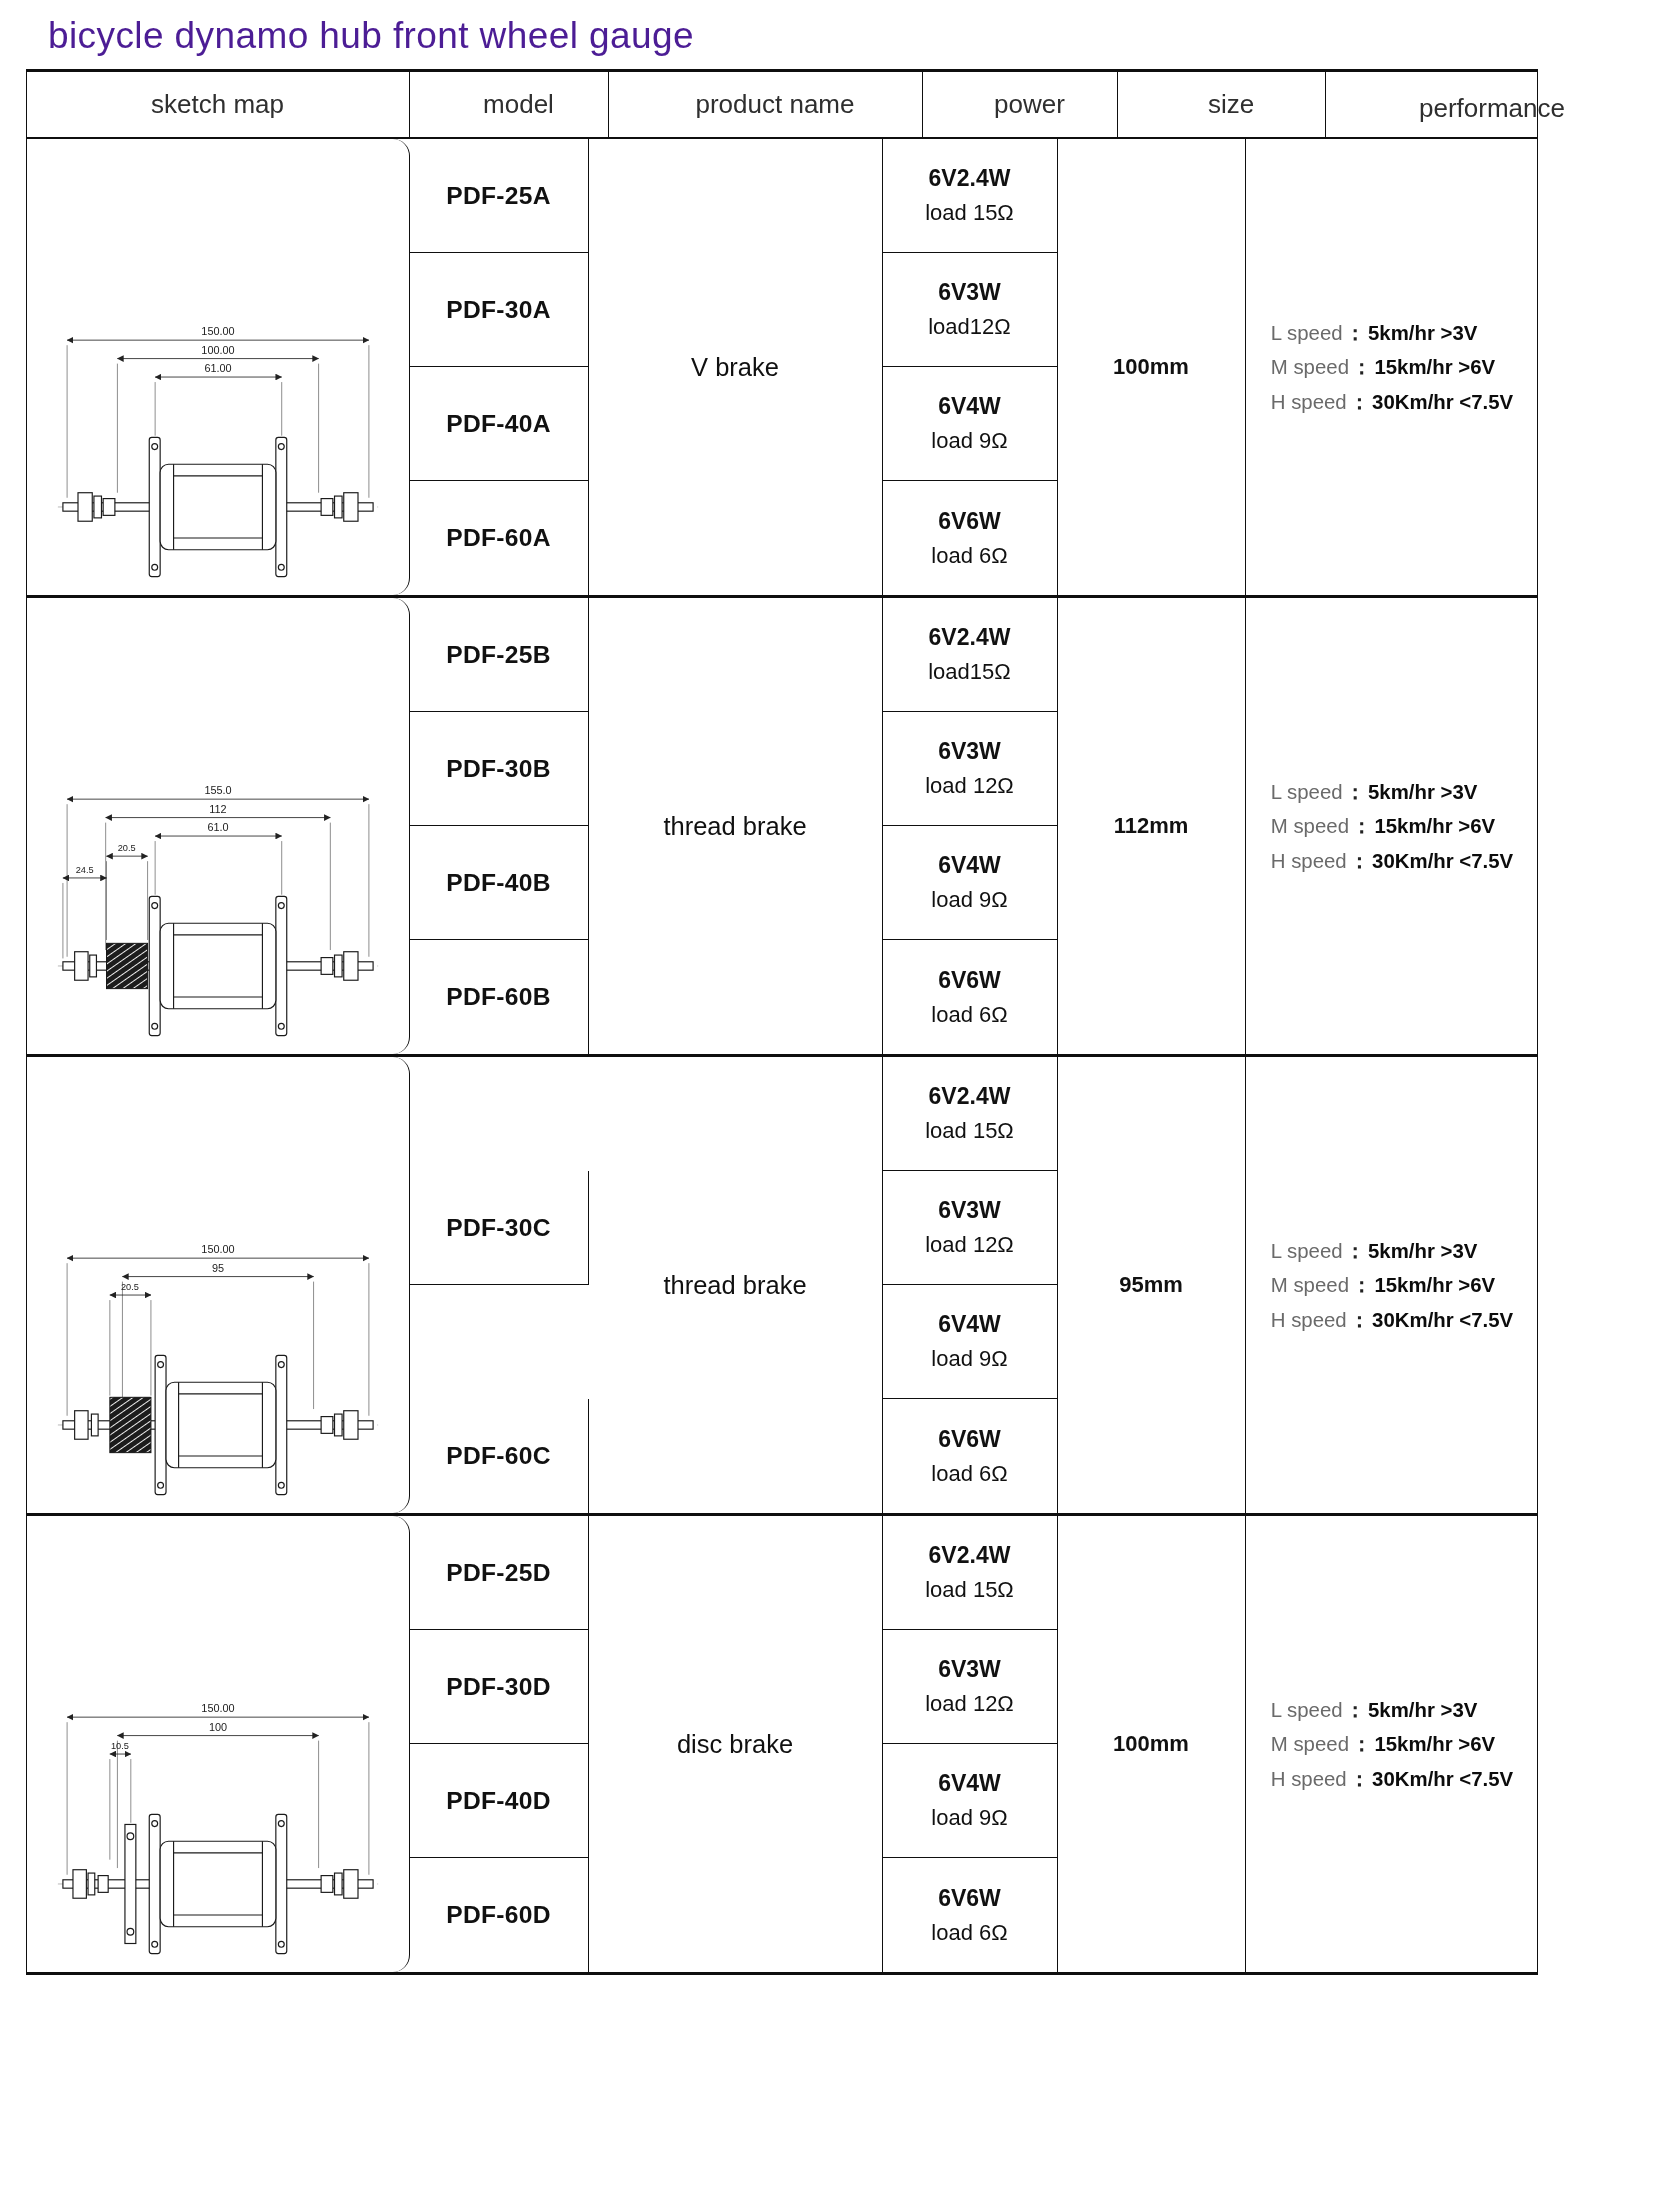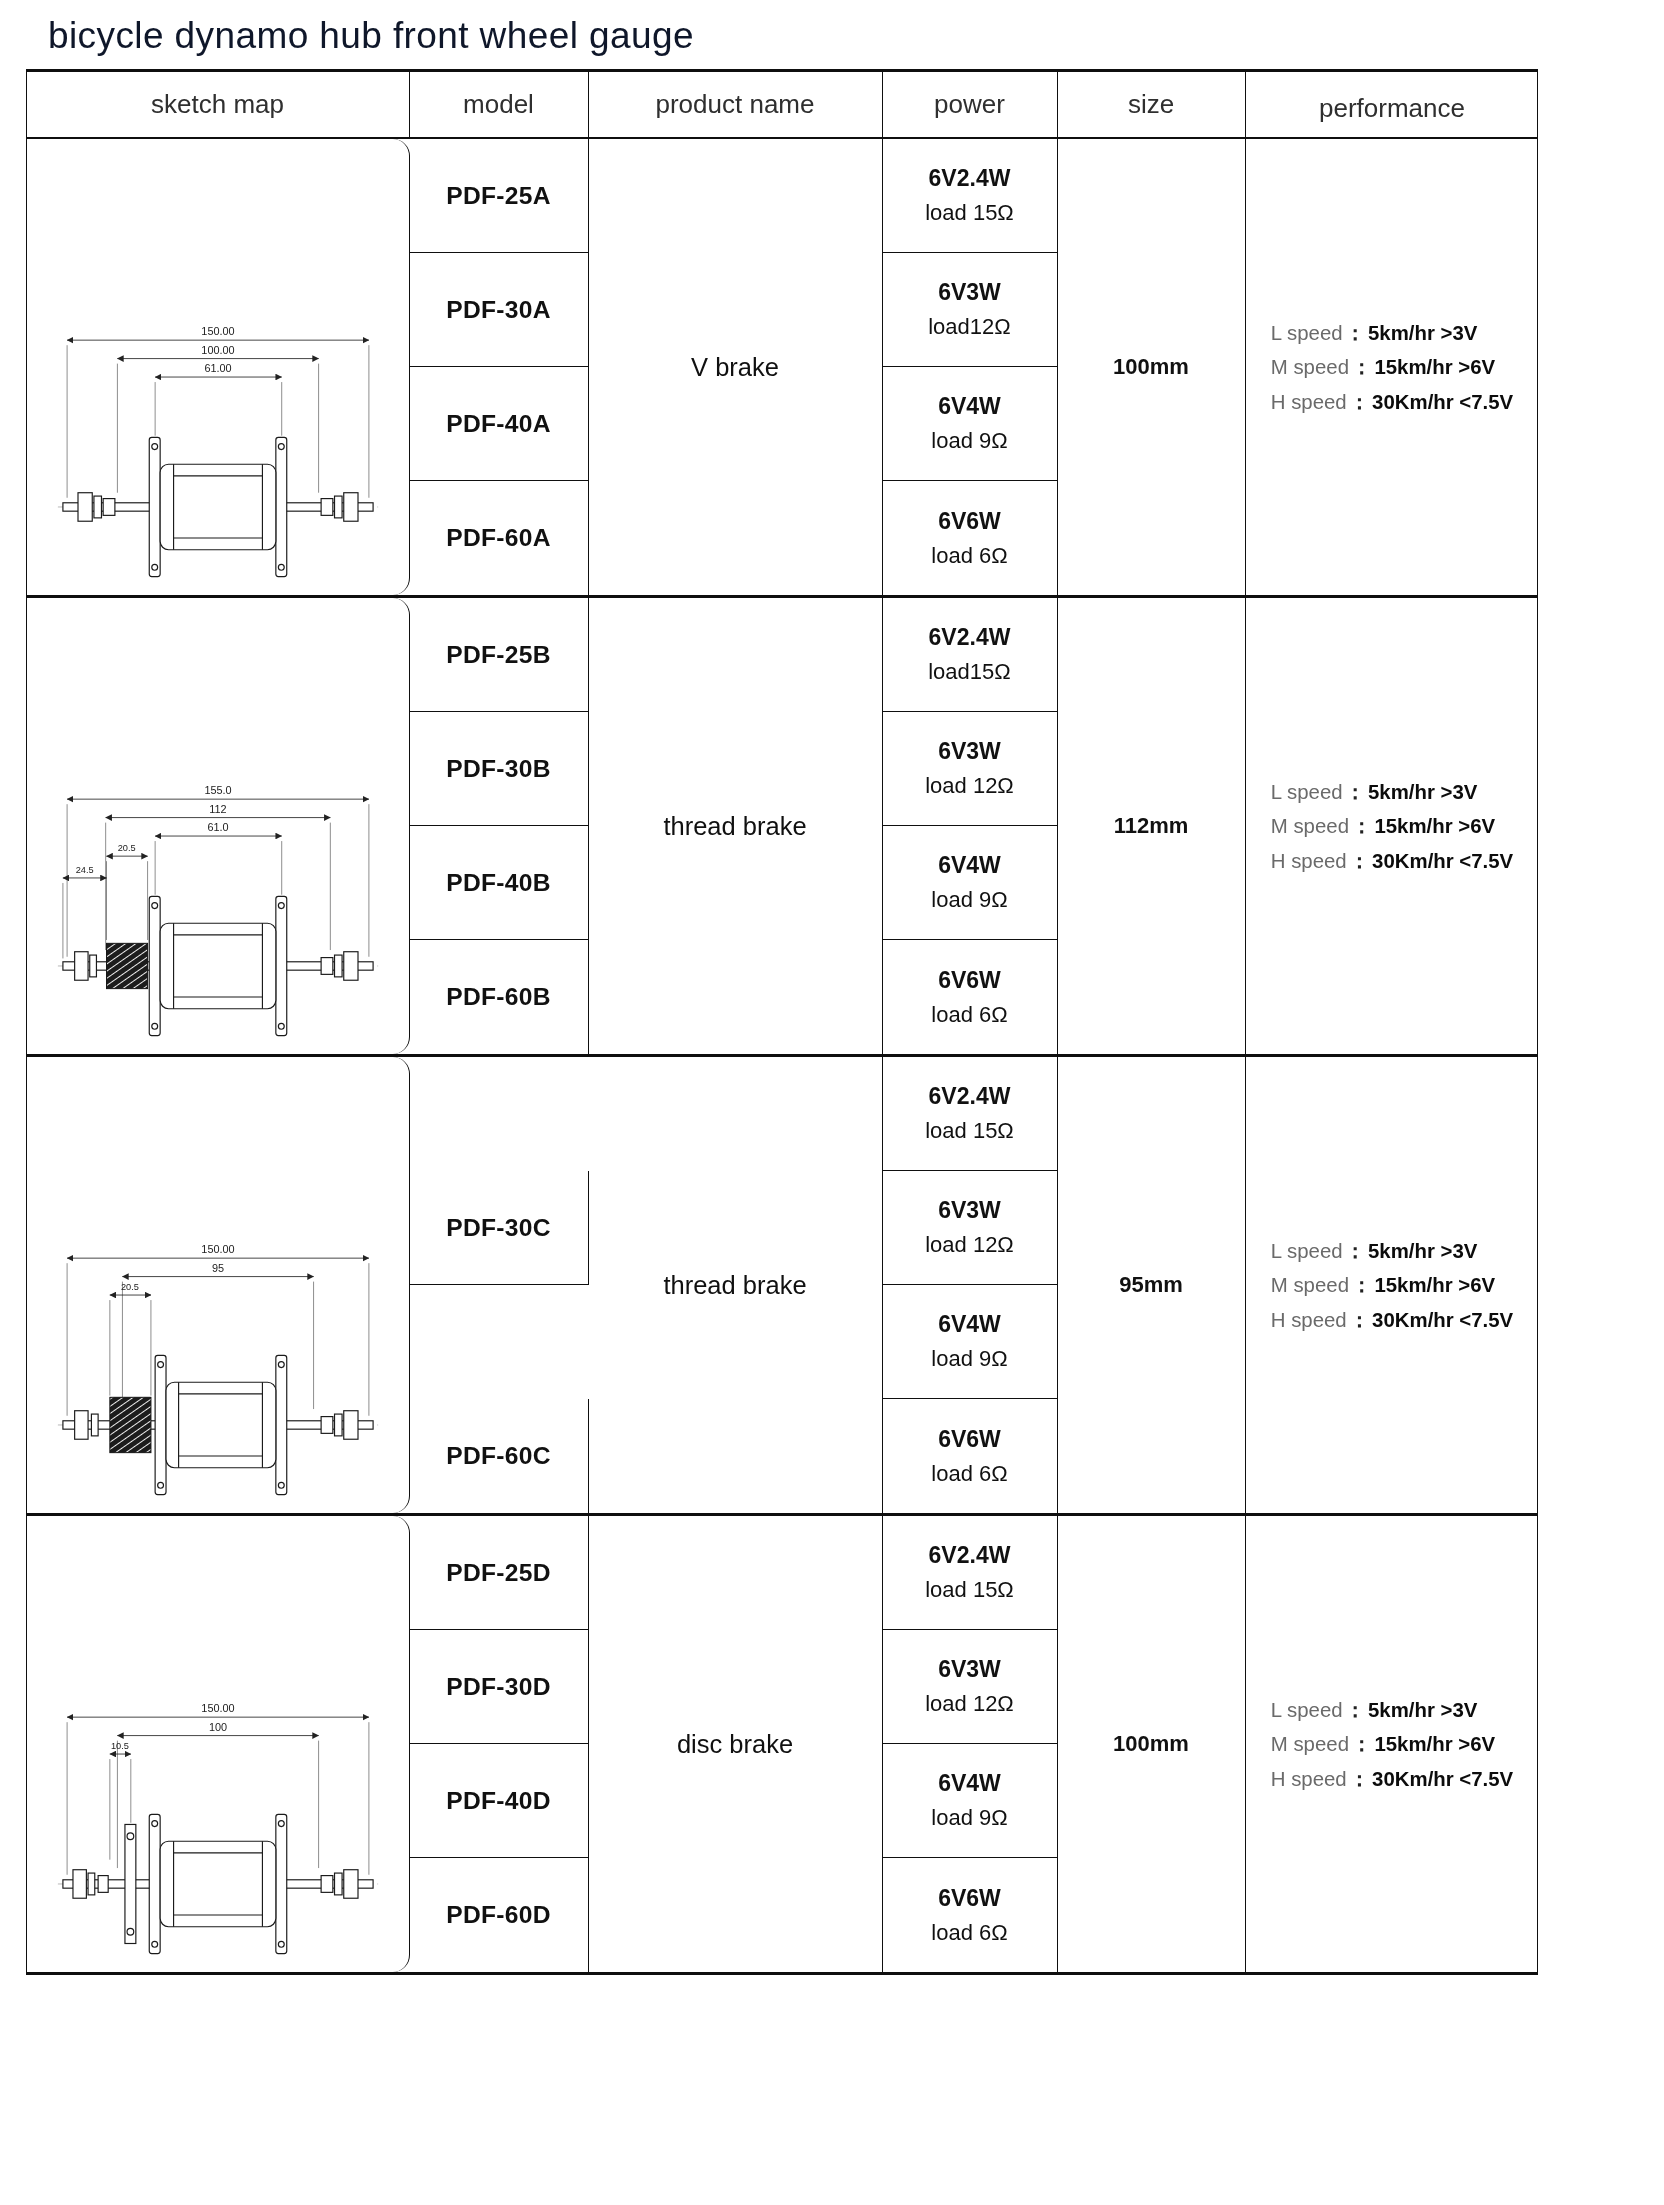--- a/index.html
+++ b/index.html
@@ -1,28 +1,28 @@
 <!DOCTYPE html>
 <html style="font-size:13.6px"><head>
 <meta charset="utf-8">
 <style>
   html,body{margin:0;padding:0;background:#fff;}
   body{
     width:1665px;height:2205px;position:relative;
     font-family:"Liberation Sans","DejaVu Sans",sans-serif;color:#111;
   }
   .title{
-    font-size:37px;font-weight:400;color:#0f172a;
+    font-size:37px;font-weight:400;color:#4c1d95;
     margin:15.3px 0 12px 48px;letter-spacing:0.4px;
   }
   .tbl{margin-left:25.5px;width:1512px;border-top:3.4px solid #0f0f0f;}
   .thead{
     display:grid;grid-template-columns:383px 179px 294px 175px 188px 293px;
     height:65px;border-bottom:2.5px solid #0f0f0f;
-    border-left:0.8px solid #0f0f0f;border-right:0.8px solid #0f0f0f;
+    border-left:0.8px solid #0f0f0f;border-right:0.8px solid #0f0f0f;gap:20px;
   }
   .th{
     display:flex;align-items:center;justify-content:center;
     font-size:26px;color:#2f2f2f;border-right:0.8px solid #0f0f0f;
   }
   .th:last-child{border-right:0;margin-top:7px;}
   .group{
     display:grid;grid-template-columns:383px 179px 294px 175px 188px 293px;
     grid-template-rows:repeat(4,114px);
     border-bottom:3.4px solid #0f0f0f;

